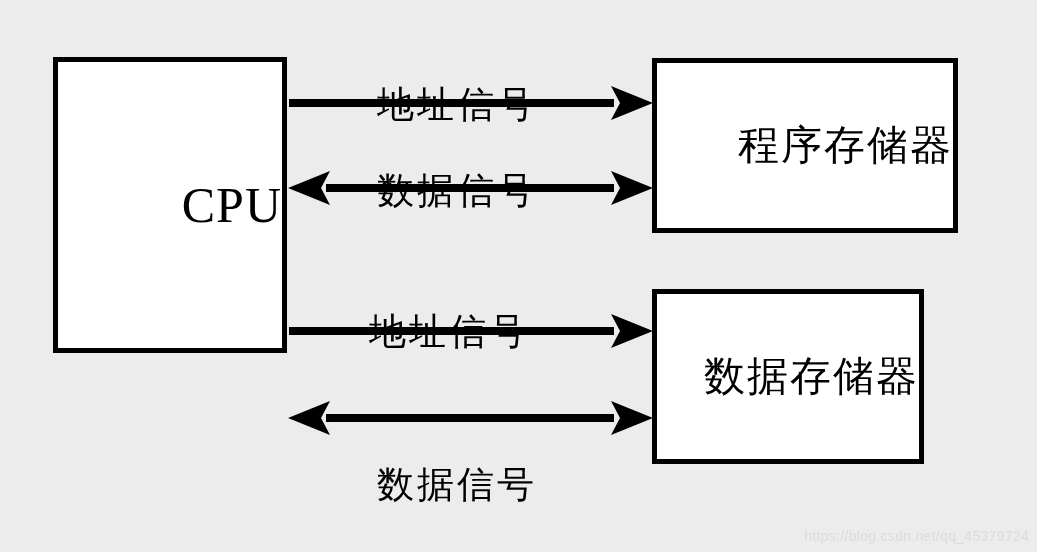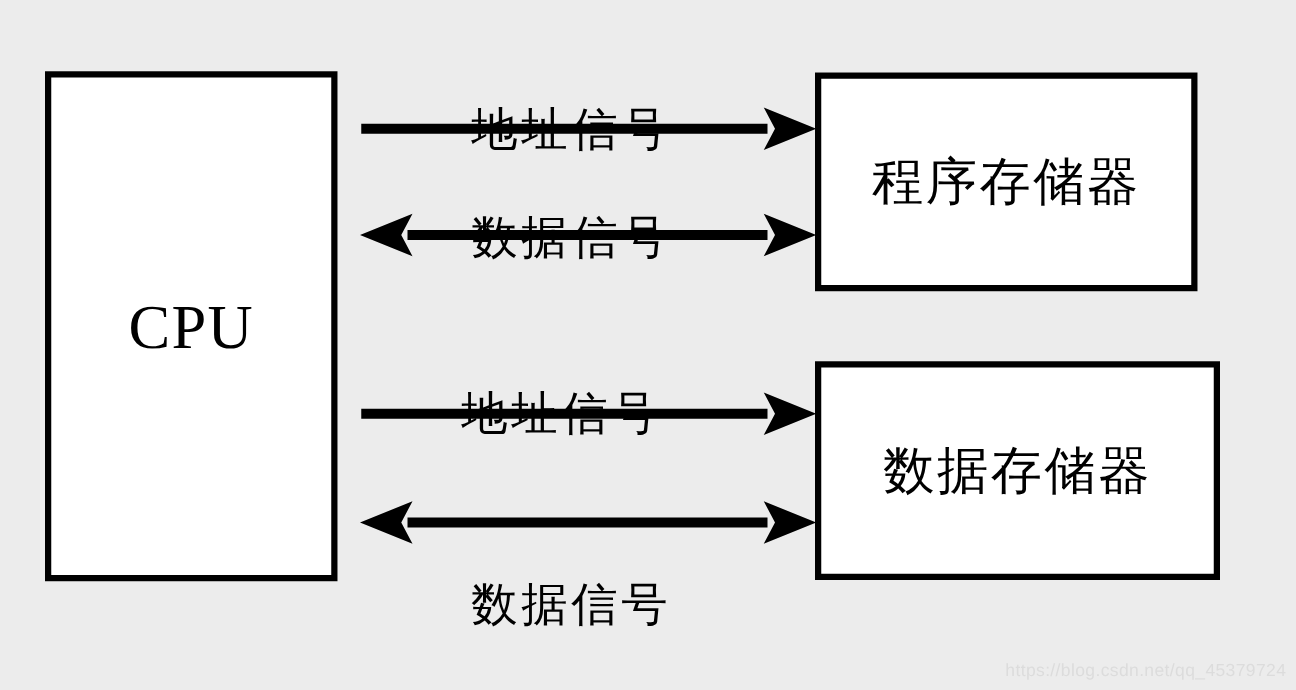--- a/index.html
+++ b/index.html
@@ -18,38 +18,38 @@
     background: #ececec;
     overflow: hidden;
   }
   .node-box {
     position: absolute;
     background: #ffffff;
     border: 5px solid #000000;
     box-sizing: border-box;
     display: flex;
     align-items: center;
-    justify-content: center;
+    justify-content: flex-end;
   }
   #cpu-box {
-    left: 36px;
+    left: 53px;
     top: 57px;
     width: 234px;
-    height: 408px;
+    height: 296px;
   }
   #program-memory-box {
     left: 652px;
     top: 58px;
     width: 306px;
     height: 175px;
   }
   #data-memory-box {
     left: 652px;
     top: 289px;
-    width: 324px;
+    width: 272px;
     height: 175px;
   }
   .box-label {
     color: #000000;
     line-height: 1;
     white-space: nowrap;
   }
   .cpu-label {
     font-size: 50px;
     letter-spacing: 1px;

